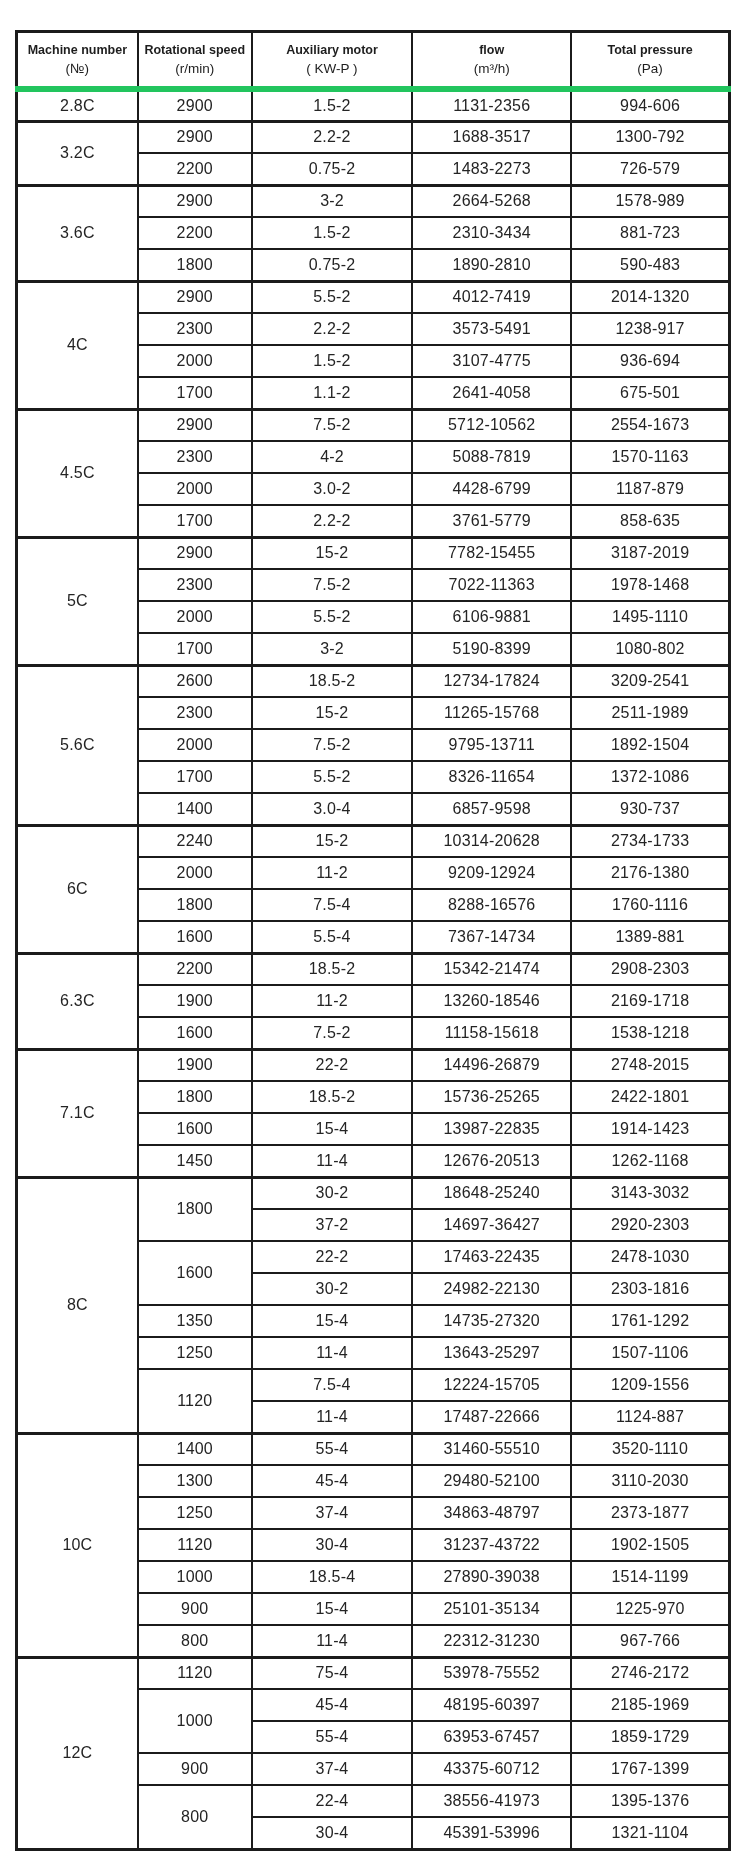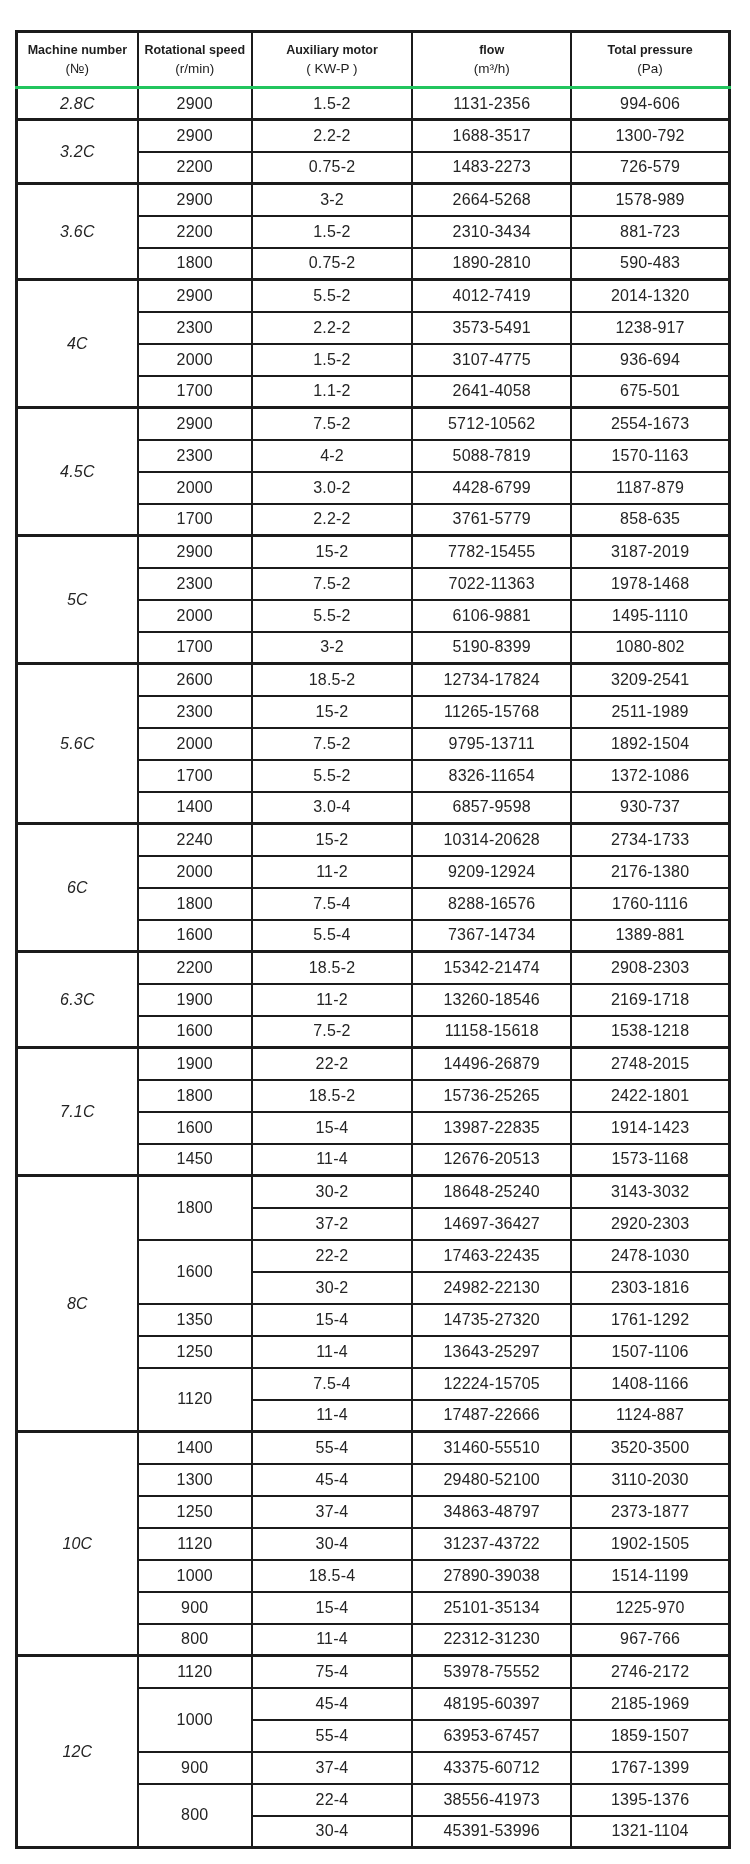--- a/index.html
+++ b/index.html
@@ -34,30 +34,30 @@
   table.spec th, table.spec td {
     border: 2px solid #1b1b1b;
     text-align: center;
     vertical-align: middle;
     padding: 0 2px;
     background: #ffffff;
     overflow: hidden;
   }
   
   table.spec { border: 3px solid #1b1b1b; }
-  table.spec thead th { border-bottom: 3px solid #22c55e; height: 53px; }
+  table.spec thead th { border-bottom: 6px solid #22c55e; height: 53px; }
   tr.group-start > td { border-top: 3px solid #1b1b1b; }
 
   table.spec tbody tr { height: 32px; }
   table.spec td {
     font-size: 16px;
     color: #242424;
     letter-spacing: 0.2px;
   }
-  td.machine-cell { font-size: 15.5px; font-style: italic; }
+  td.machine-cell { font-size: 15.5px; }
   th .h-line1 {
     font-size: 12.5px;
     font-weight: bold;
     color: #1e1e1e;
     line-height: 1.5;
   }
   th .h-line2 {
     font-size: 13.5px;
     font-weight: normal;
     color: #1e1e1e;
@@ -306,21 +306,21 @@
         <tr>
           <td>1600</td>
           <td>15-4</td>
           <td>13987-22835</td>
           <td>1914-1423</td>
         </tr>
         <tr>
           <td>1450</td>
           <td>11-4</td>
           <td>12676-20513</td>
-          <td>1573-1168</td>
+          <td>1262-1168</td>
         </tr>
         <tr class="group-start">
           <td rowspan="8" class="machine-cell">8C</td>
           <td rowspan="2">1800</td>
           <td>30-2</td>
           <td>18648-25240</td>
           <td>3143-3032</td>
         </tr>
         <tr>
           <td>37-2</td>
@@ -347,33 +347,33 @@
         <tr>
           <td>1250</td>
           <td>11-4</td>
           <td>13643-25297</td>
           <td>1507-1106</td>
         </tr>
         <tr>
           <td rowspan="2">1120</td>
           <td>7.5-4</td>
           <td>12224-15705</td>
-          <td>1408-1166</td>
+          <td>1209-1556</td>
         </tr>
         <tr>
           <td>11-4</td>
           <td>17487-22666</td>
           <td>1124-887</td>
         </tr>
         <tr class="group-start">
           <td rowspan="7" class="machine-cell">10C</td>
           <td>1400</td>
           <td>55-4</td>
           <td>31460-55510</td>
-          <td>3520-3500</td>
+          <td>3520-1110</td>
         </tr>
         <tr>
           <td>1300</td>
           <td>45-4</td>
           <td>29480-52100</td>
           <td>3110-2030</td>
         </tr>
         <tr>
           <td>1250</td>
           <td>37-4</td>
@@ -413,21 +413,21 @@
         </tr>
         <tr>
           <td rowspan="2">1000</td>
           <td>45-4</td>
           <td>48195-60397</td>
           <td>2185-1969</td>
         </tr>
         <tr>
           <td>55-4</td>
           <td>63953-67457</td>
-          <td>1859-1507</td>
+          <td>1859-1729</td>
         </tr>
         <tr>
           <td>900</td>
           <td>37-4</td>
           <td>43375-60712</td>
           <td>1767-1399</td>
         </tr>
         <tr>
           <td rowspan="2">800</td>
           <td>22-4</td>

